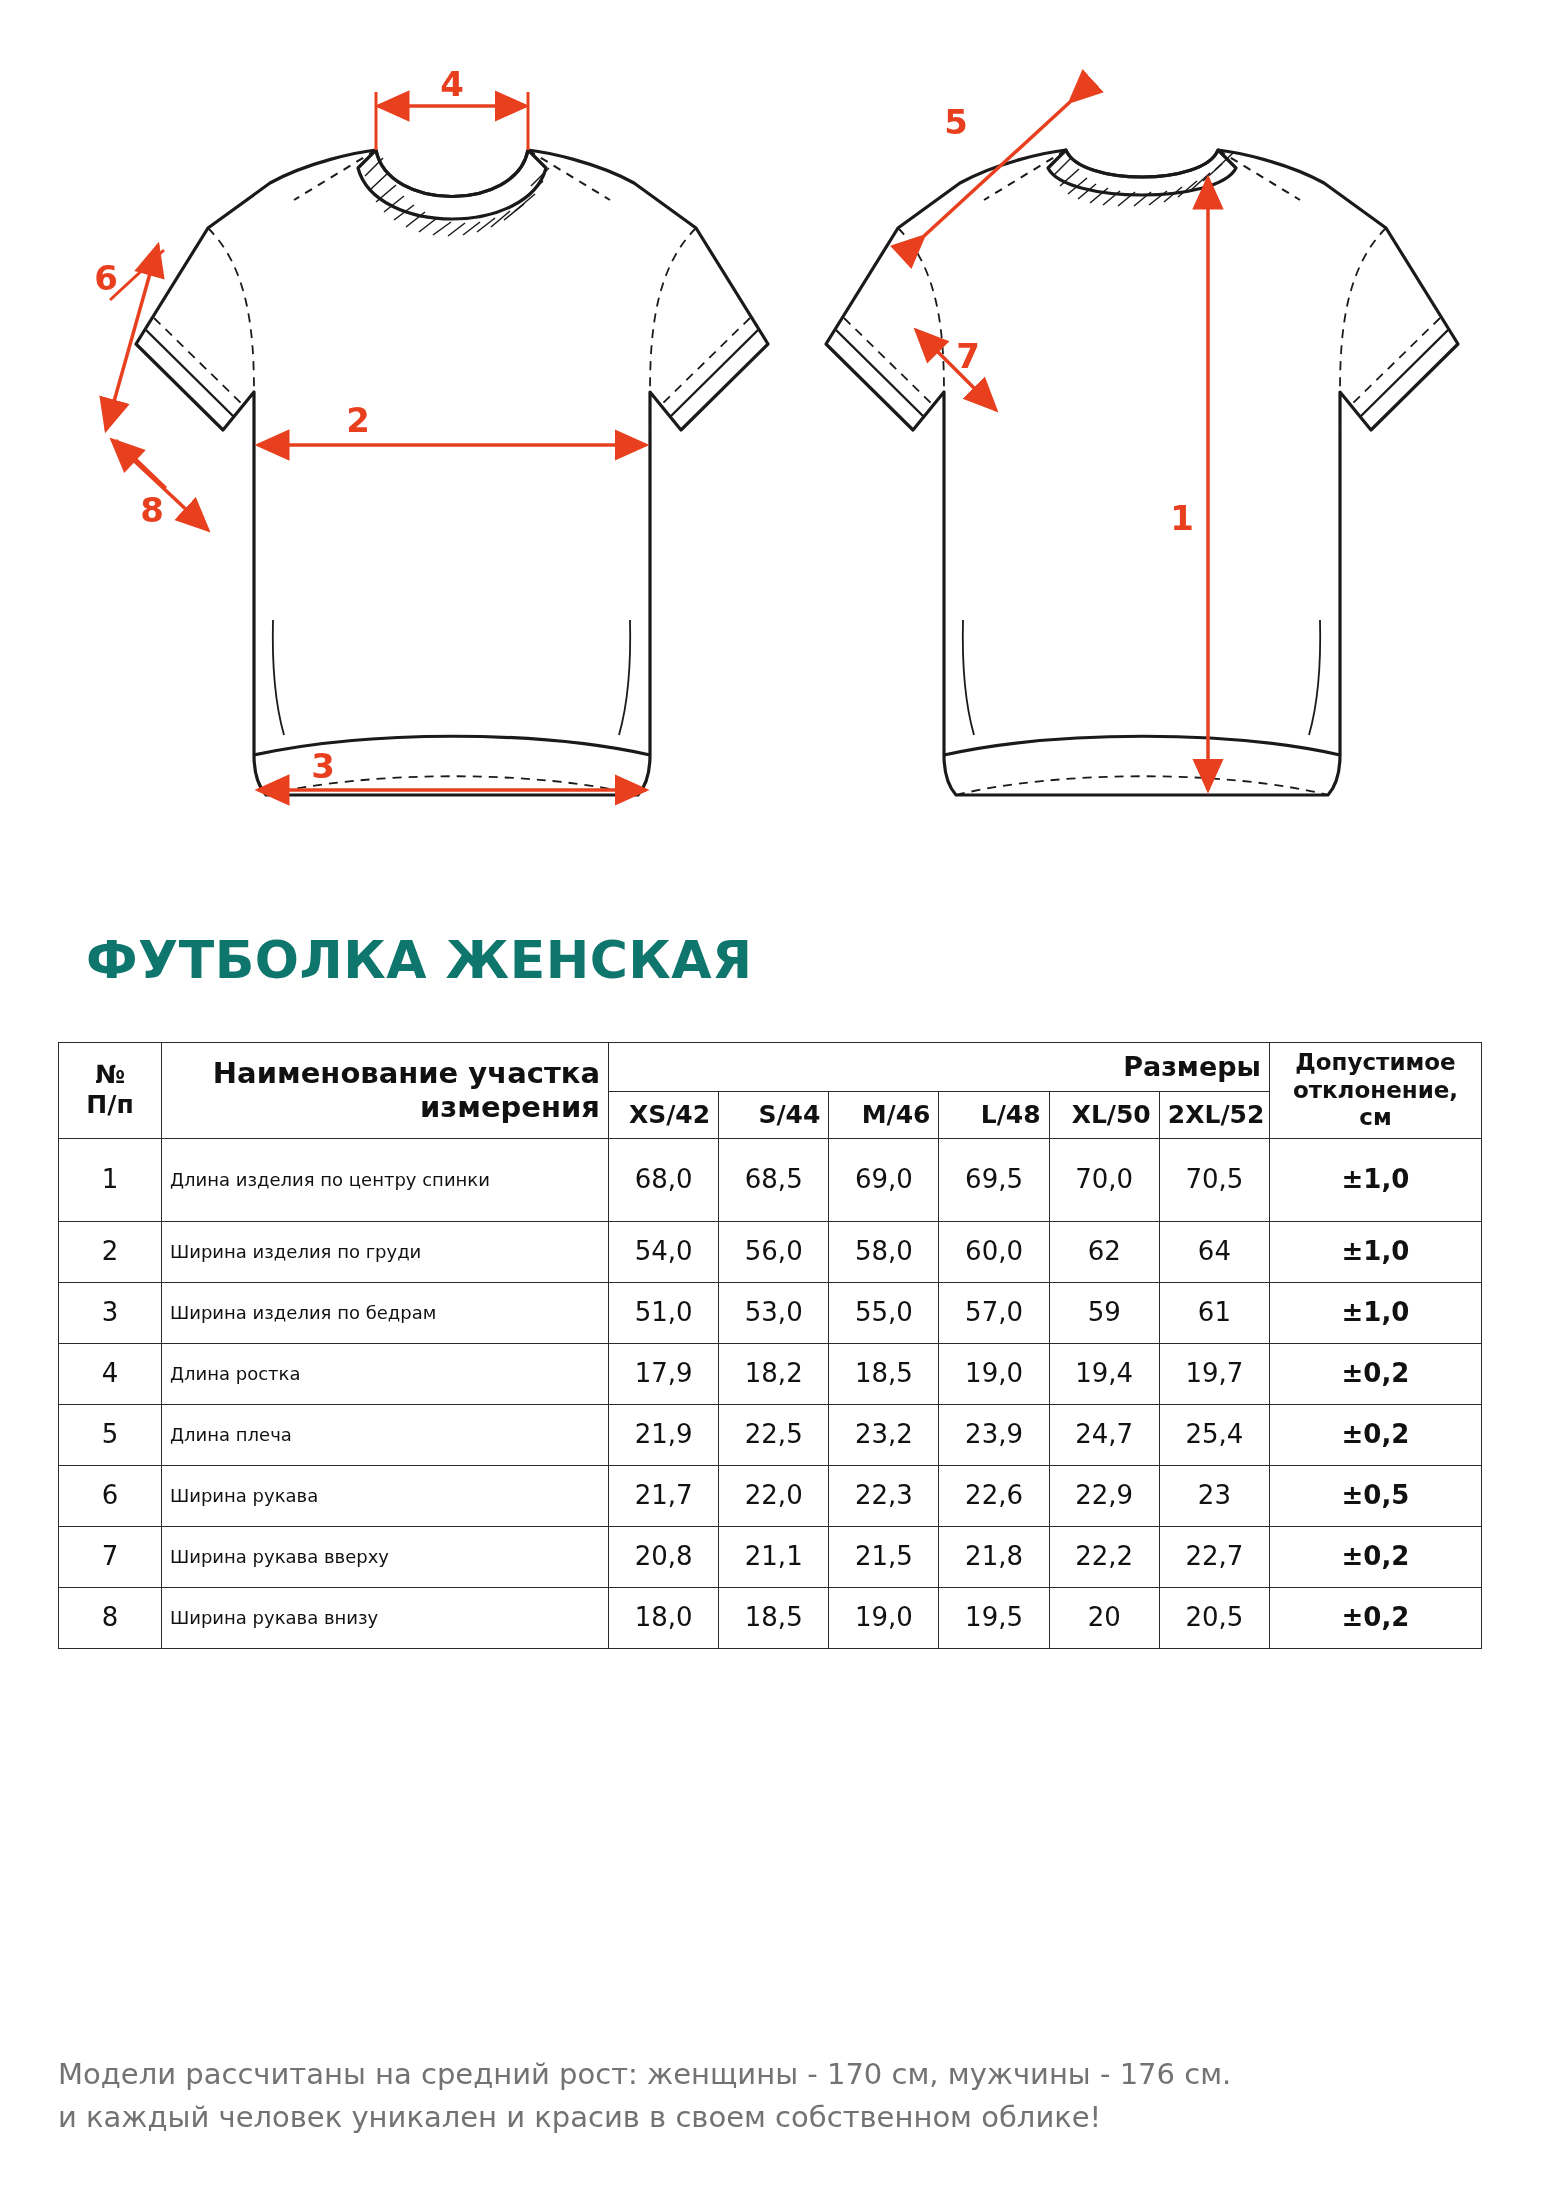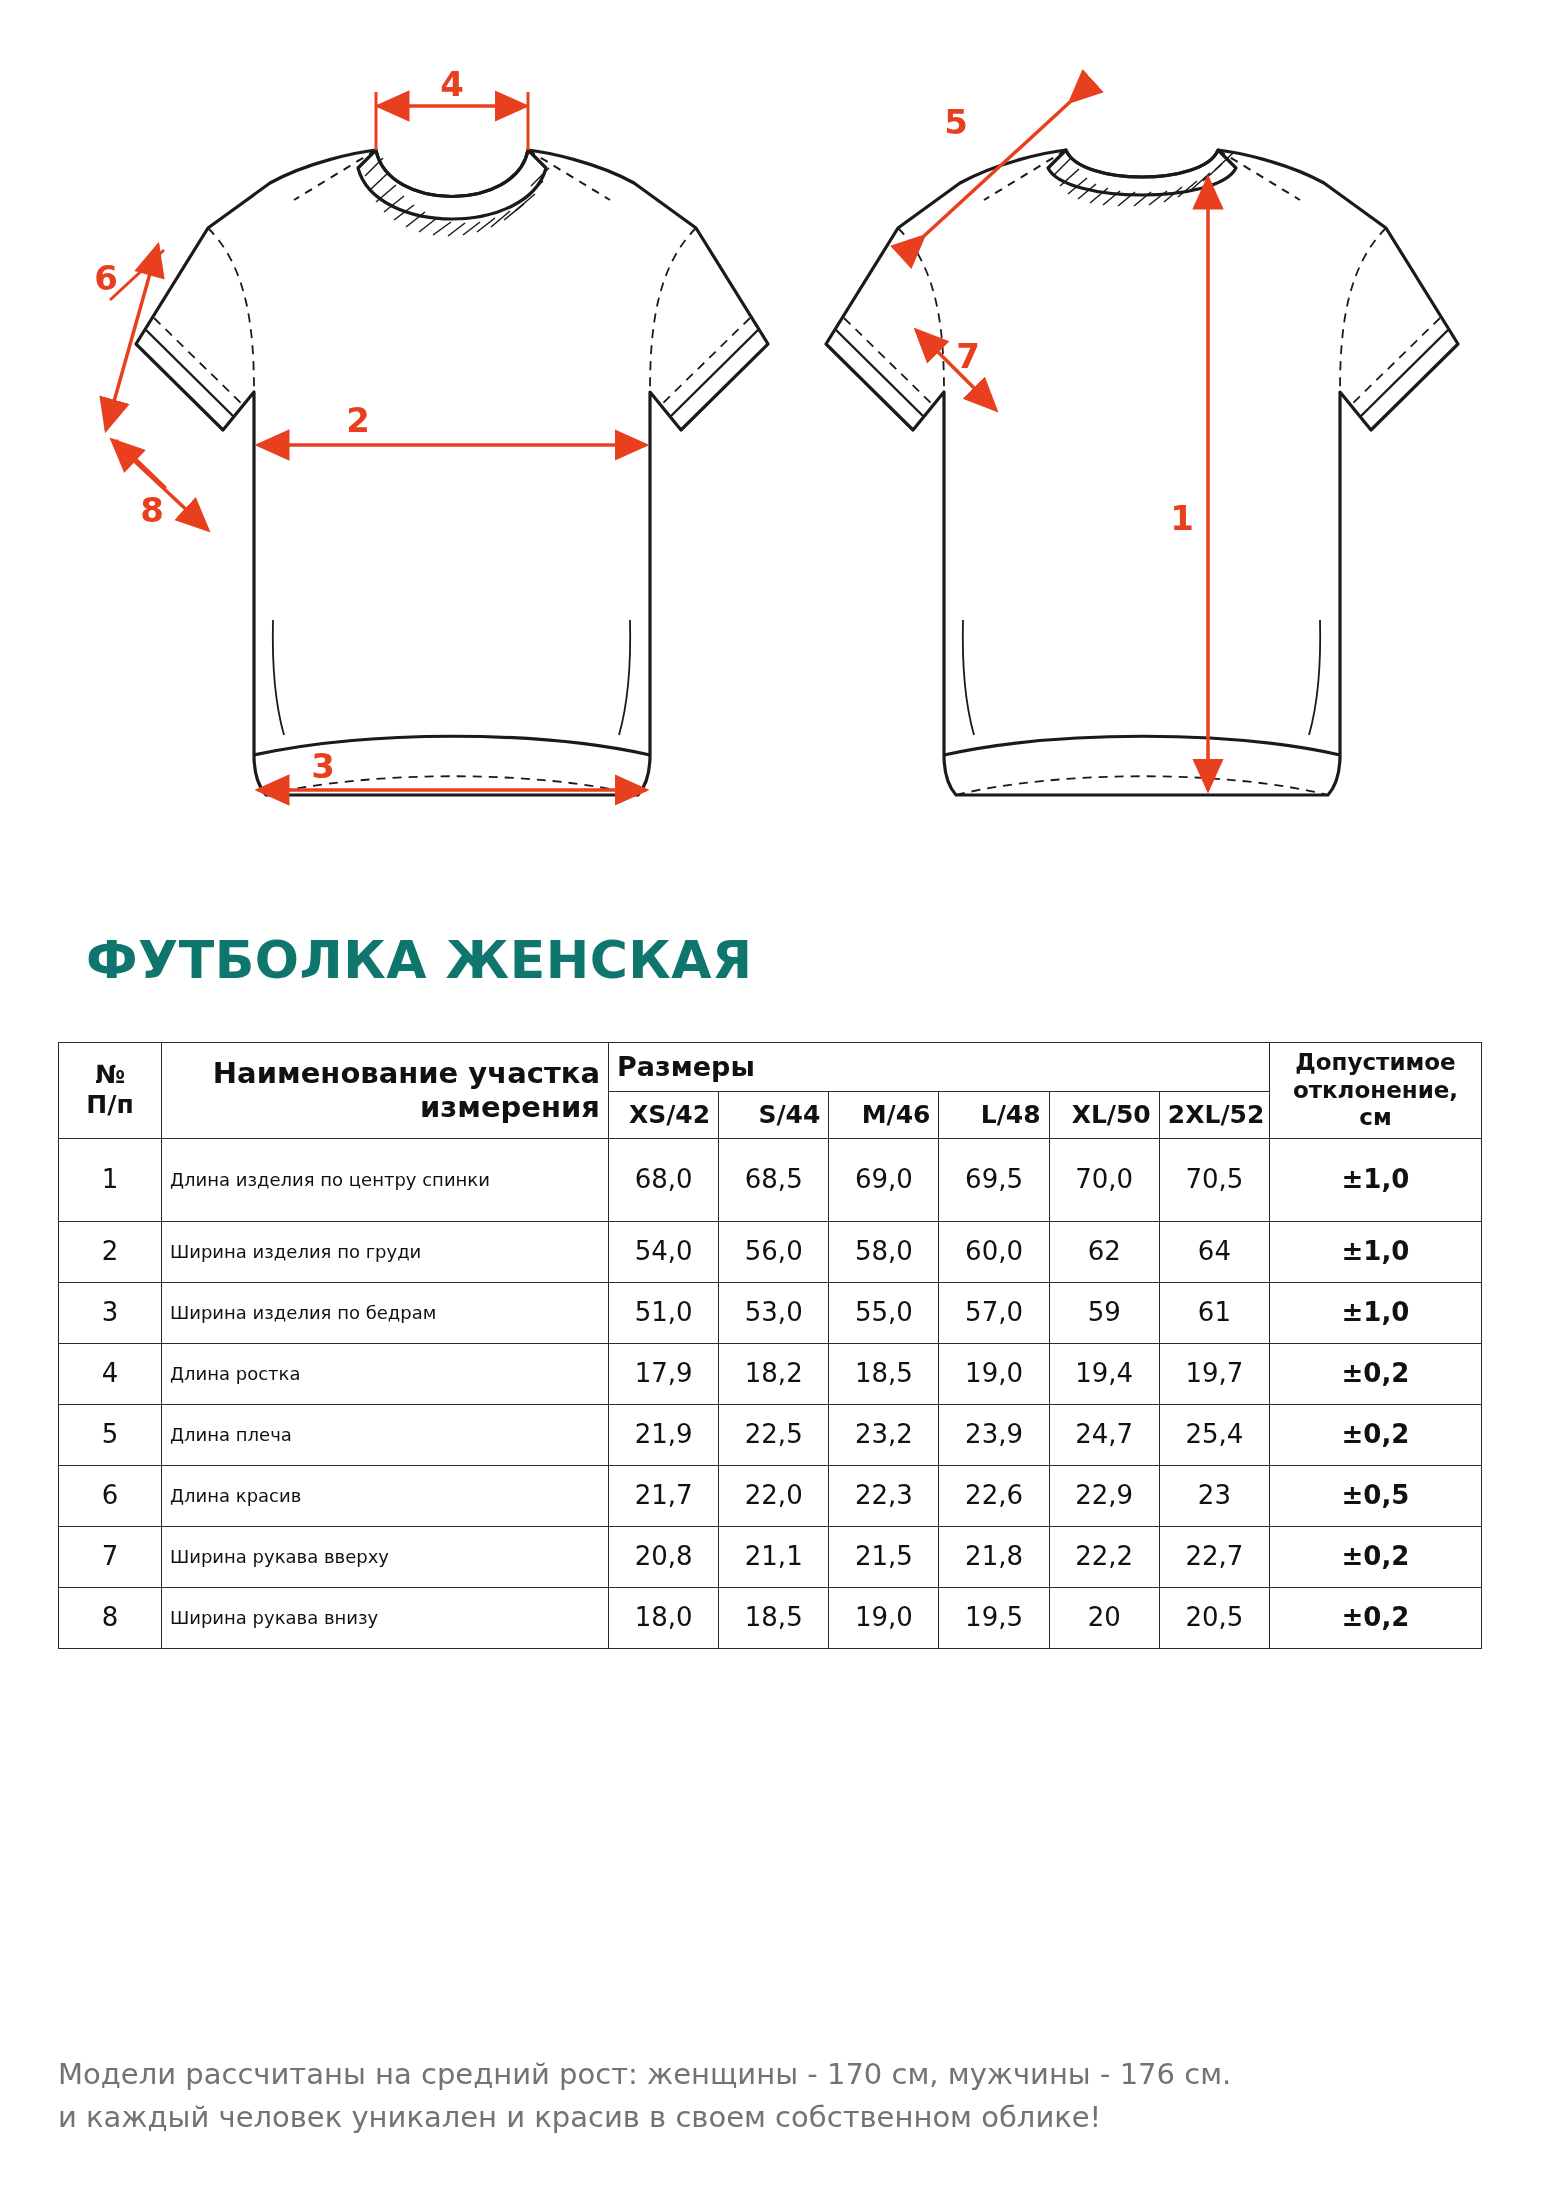--- a/index.html
+++ b/index.html
@@ -68,21 +68,21 @@
     font-weight: bold;
     font-size: 25px;
   }
   th.h-name {
     width: 430px;
     text-align: right;
     font-weight: bold;
     font-size: 29px;
   }
   th.h-sizes {
-    text-align: left;
+    text-align: right;
     font-weight: bold;
     font-size: 27px;
   }
   th.h-dev {
     width: 195px;
     text-align: center;
     font-weight: bold;
     font-size: 23px;
     line-height: 1.25;
   }
@@ -396,21 +396,21 @@
           <td class="c-val">22,5</td>
           <td class="c-val">23,2</td>
           <td class="c-val">23,9</td>
           <td class="c-val">24,7</td>
           <td class="c-val">25,4</td>
           <td class="c-dev">±0,2</td>
         </tr>
 
         <tr class="data-row">
           <td class="c-num">6</td>
-          <td class="c-name">Длина красив</td>
+          <td class="c-name">Ширина рукава</td>
           <td class="c-val">21,7</td>
           <td class="c-val">22,0</td>
           <td class="c-val">22,3</td>
           <td class="c-val">22,6</td>
           <td class="c-val">22,9</td>
           <td class="c-val">23</td>
           <td class="c-dev">±0,5</td>
         </tr>
 
         <tr class="data-row">

